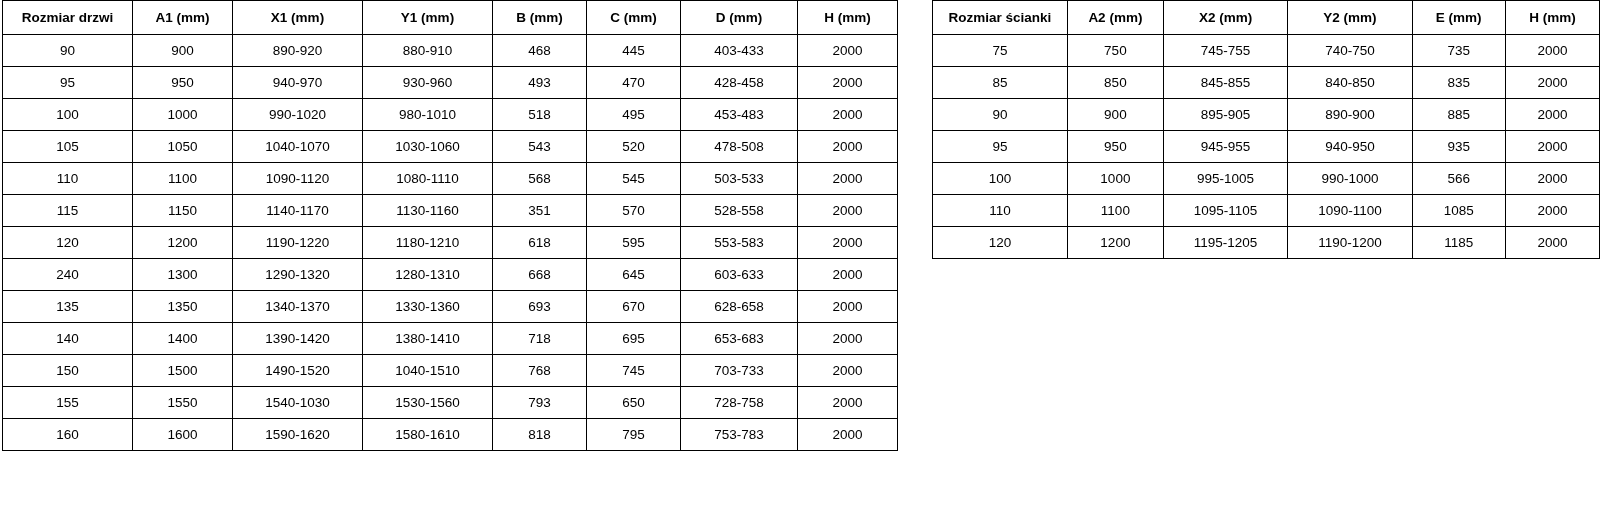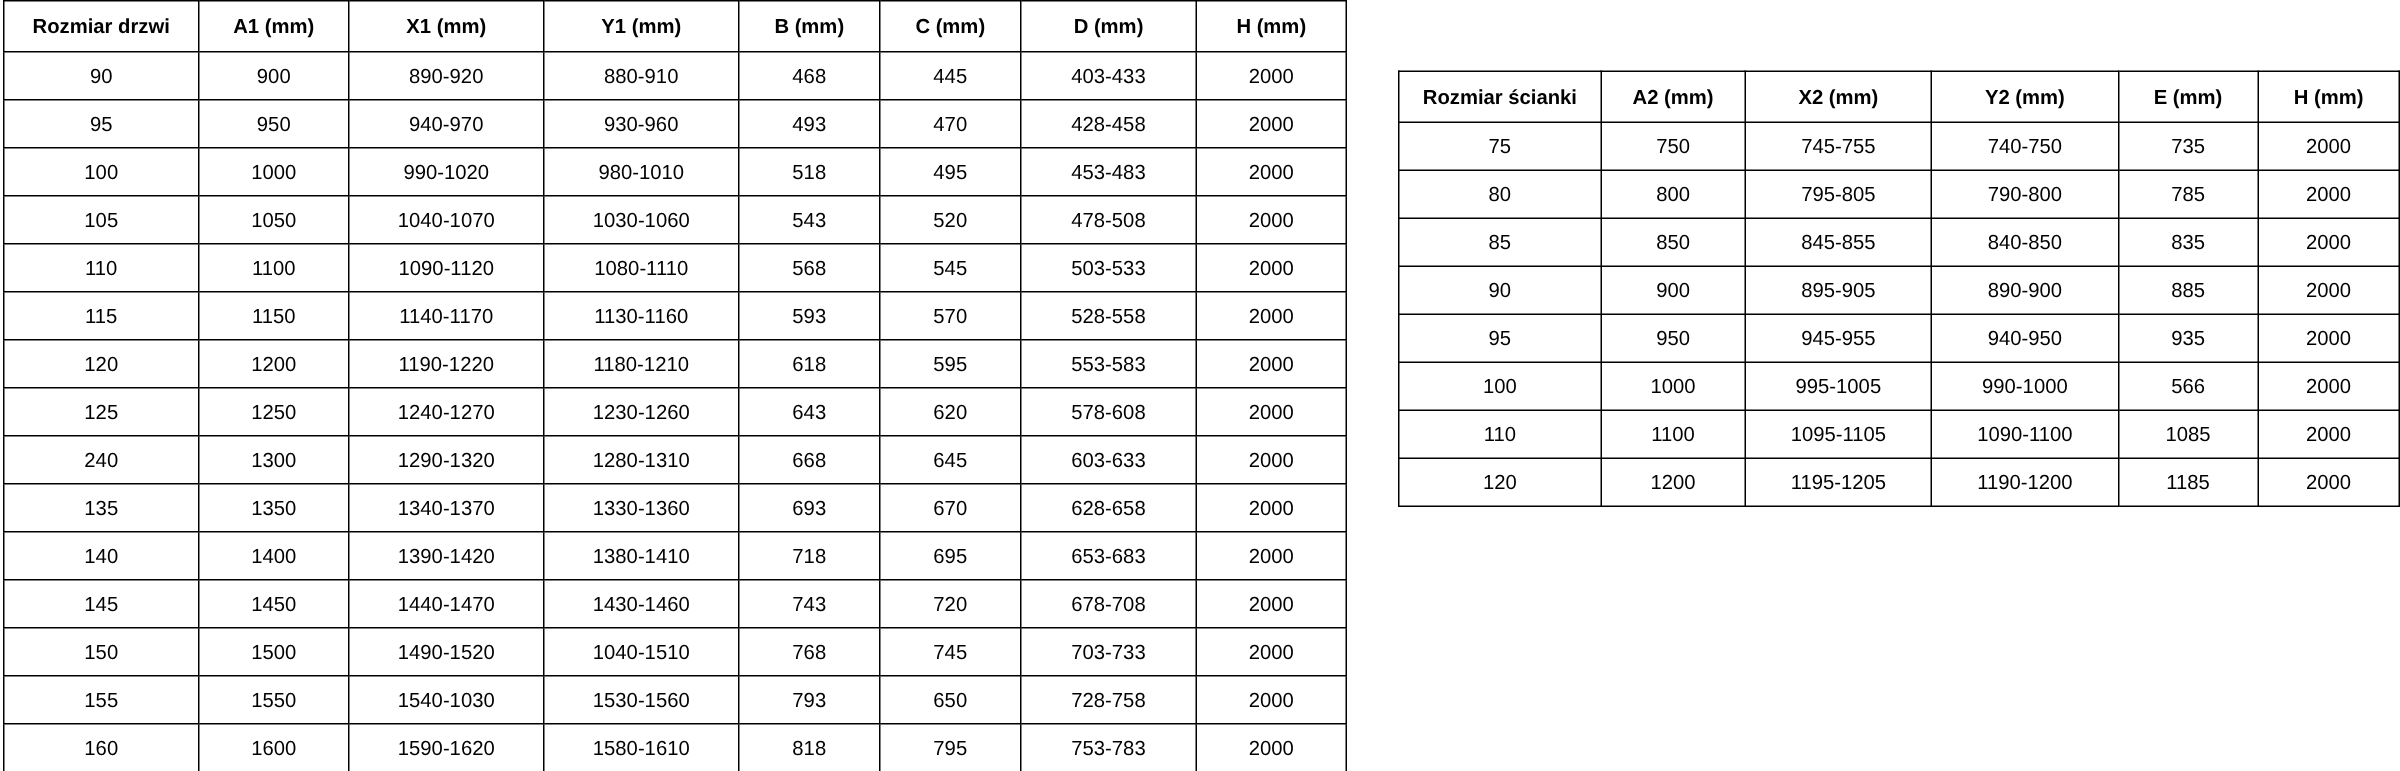--- a/index.html
+++ b/index.html
@@ -17,21 +17,21 @@
   .page {
     position: relative;
     width: 1600px;
     height: 422px;
   }
   .table-block {
     position: absolute;
     top: 0;
   }
   #doors-block { left: 2px; }
-  #walls-block { left: 932px; margin-top: 47px; }
+  #walls-block { left: 932px; }
 
   table {
     border-collapse: collapse;
     table-layout: fixed;
   }
   table td, table th {
     border: 1px solid #000000;
     text-align: center;
     vertical-align: middle;
     font-size: 13.5px;
@@ -143,46 +143,36 @@
           <td>568</td>
           <td>545</td>
           <td>503-533</td>
           <td>2000</td>
         </tr>
         <tr>
           <td>115</td>
           <td>1150</td>
           <td>1140-1170</td>
           <td>1130-1160</td>
-          <td>593</td>
+          <td>351</td>
           <td>570</td>
           <td>528-558</td>
           <td>2000</td>
         </tr>
         <tr>
           <td>120</td>
           <td>1200</td>
           <td>1190-1220</td>
           <td>1180-1210</td>
           <td>618</td>
           <td>595</td>
           <td>553-583</td>
           <td>2000</td>
         </tr>
         <tr>
-          <td>125</td>
-          <td>1250</td>
-          <td>1240-1270</td>
-          <td>1230-1260</td>
-          <td>643</td>
-          <td>620</td>
-          <td>578-608</td>
-          <td>2000</td>
-        </tr>
-        <tr>
           <td>240</td>
           <td>1300</td>
           <td>1290-1320</td>
           <td>1280-1310</td>
           <td>668</td>
           <td>645</td>
           <td>603-633</td>
           <td>2000</td>
         </tr>
         <tr>
@@ -196,30 +186,20 @@
           <td>2000</td>
         </tr>
         <tr>
           <td>140</td>
           <td>1400</td>
           <td>1390-1420</td>
           <td>1380-1410</td>
           <td>718</td>
           <td>695</td>
           <td>653-683</td>
-          <td>2000</td>
-        </tr>
-        <tr>
-          <td>145</td>
-          <td>1450</td>
-          <td>1440-1470</td>
-          <td>1430-1460</td>
-          <td>743</td>
-          <td>720</td>
-          <td>678-708</td>
           <td>2000</td>
         </tr>
         <tr>
           <td>150</td>
           <td>1500</td>
           <td>1490-1520</td>
           <td>1040-1510</td>
           <td>768</td>
           <td>745</td>
           <td>703-733</td>
@@ -272,28 +252,20 @@
       <tbody>
         <tr>
           <td>75</td>
           <td>750</td>
           <td>745-755</td>
           <td>740-750</td>
           <td>735</td>
           <td>2000</td>
         </tr>
         <tr>
-          <td>80</td>
-          <td>800</td>
-          <td>795-805</td>
-          <td>790-800</td>
-          <td>785</td>
-          <td>2000</td>
-        </tr>
-        <tr>
           <td>85</td>
           <td>850</td>
           <td>845-855</td>
           <td>840-850</td>
           <td>835</td>
           <td>2000</td>
         </tr>
         <tr>
           <td>90</td>
           <td>900</td>

